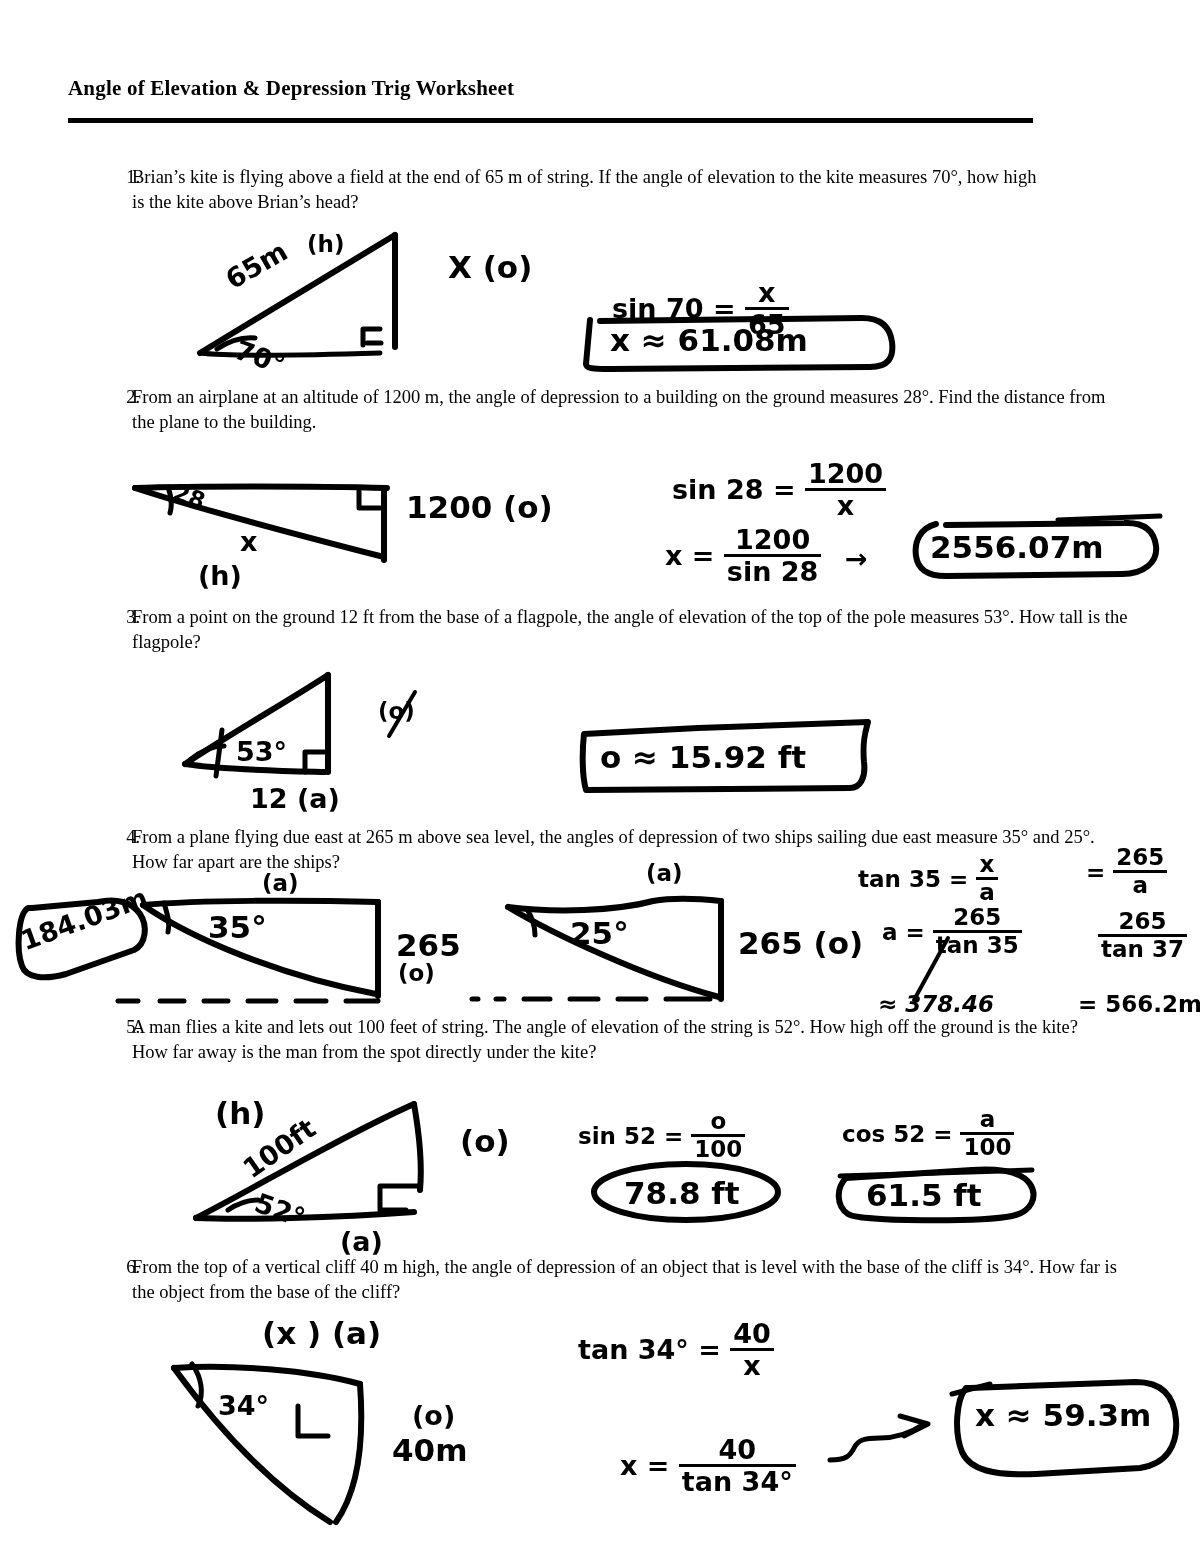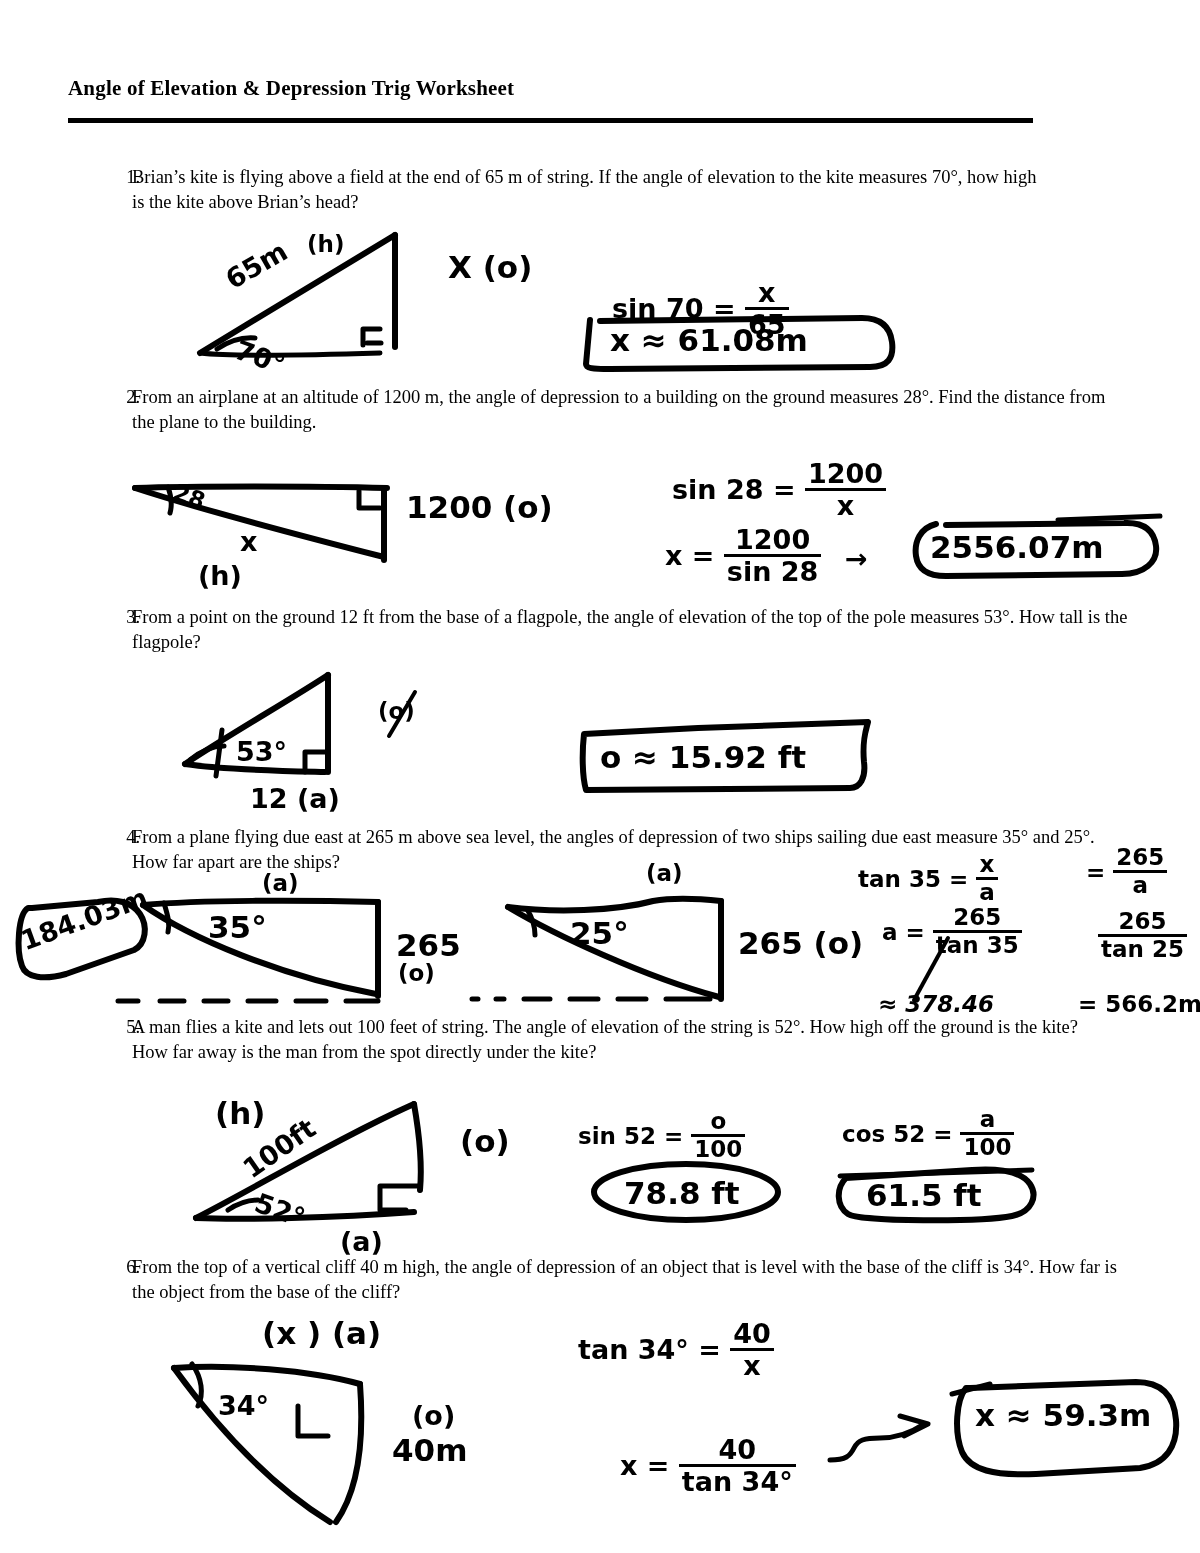--- a/index.html
+++ b/index.html
@@ -263,21 +263,21 @@
   <div class="hw hw-md" style="left:1086px; top:848px;">
     <span>=</span>
     <span class="frac">
       <span class="num">265</span>
       <span class="den">a</span>
     </span>
   </div>
   <div class="hw hw-md" style="left:1098px; top:912px;">
     <span class="frac">
       <span class="num">265</span>
-      <span class="den">tan 25</span>
+      <span class="den">tan 37</span>
     </span>
   </div>
   <div class="hw hw-md" style="left:1078px; top:993px;">= 566.2m</div>
 
   <div class="problem" style="left:108px; top:1015px; width:1010px;">
     <span class="num">5.</span>
     <span class="body">A man flies a kite and lets out 100 feet of string. The angle of elevation of the string is 52°. How high off the ground is the kite? How far away is the man from the spot directly under the kite?</span>
   </div>
 
   <svg class="ink" style="left:192px; top:1098px;" width="240" height="125" viewBox="0 0 240 125">

